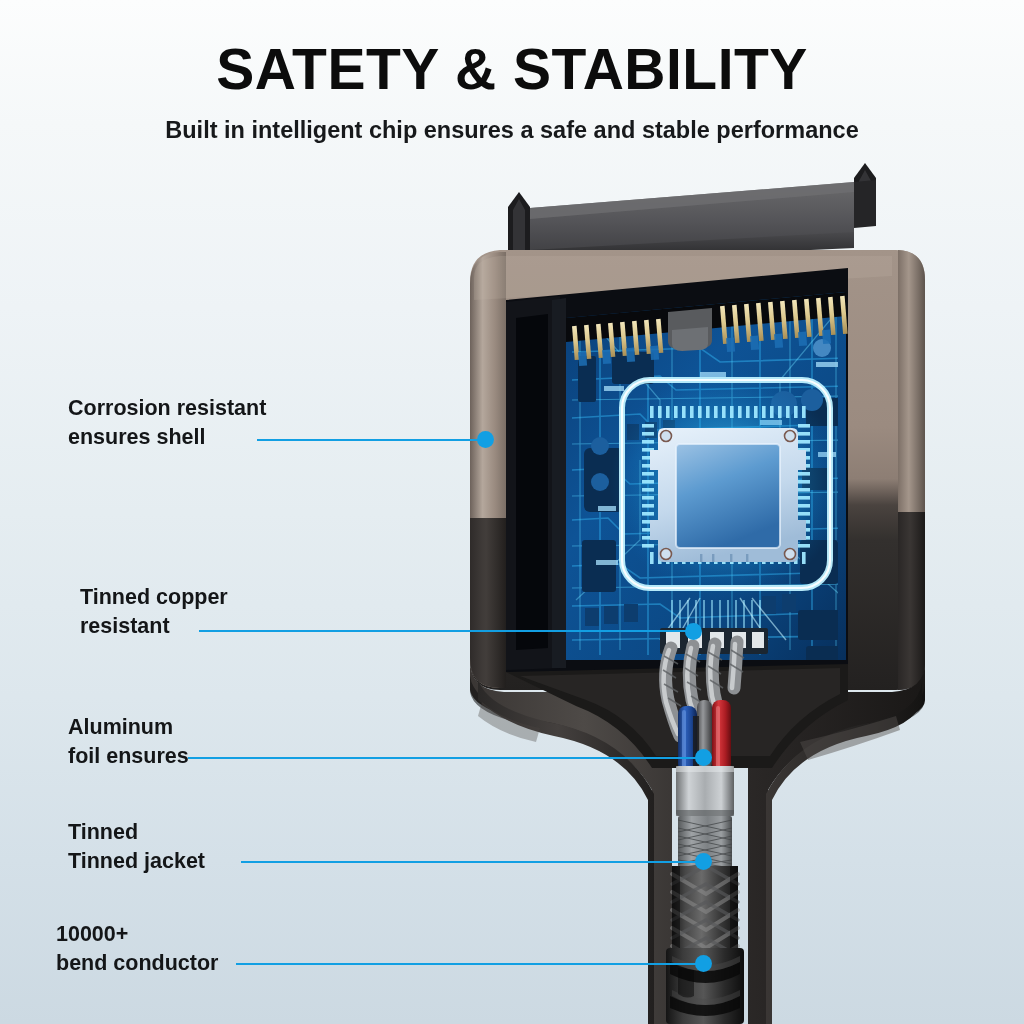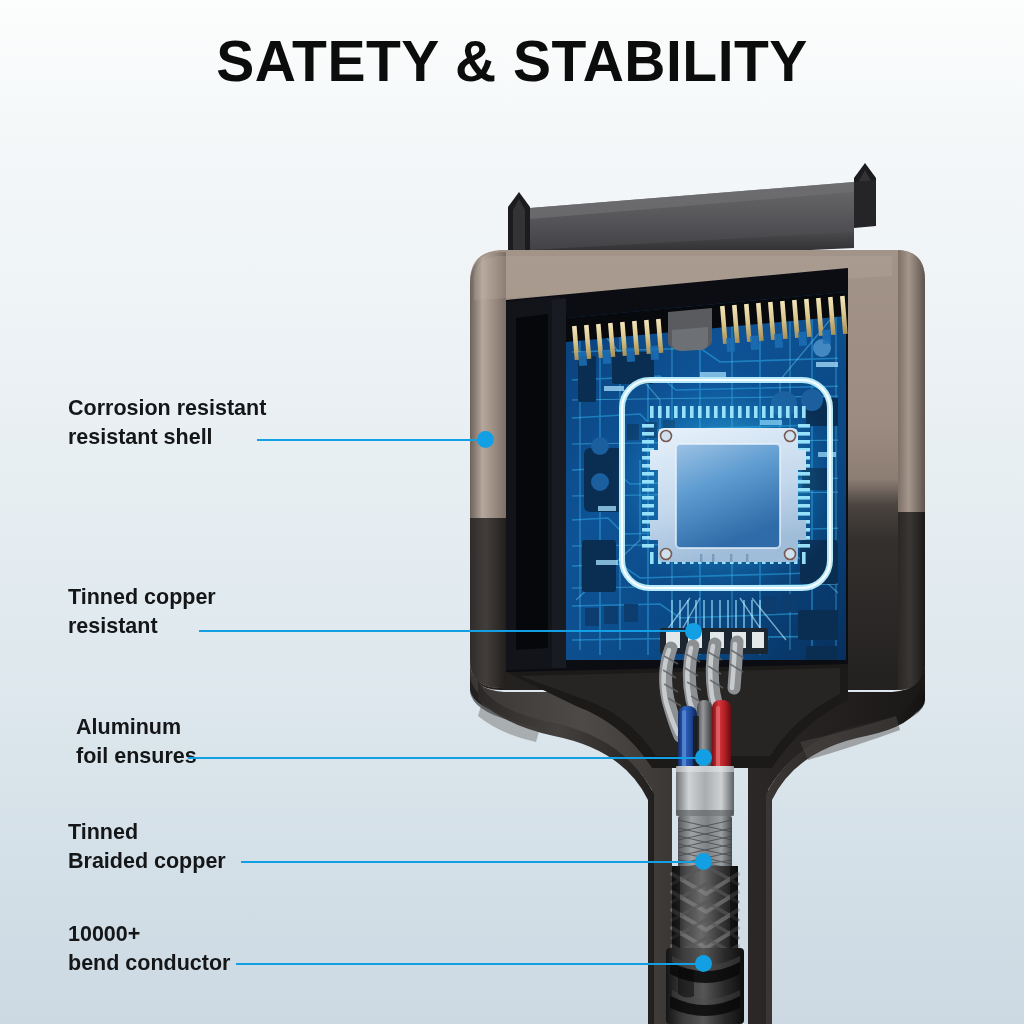--- a/index.html
+++ b/index.html
@@ -19,21 +19,21 @@
         #eef3f6 30%,
         #e5edf1 50%,
         #dde7ed 68%,
         #d4e0e8 84%,
         #ccd9e2 100%);
   }
 
   
   #header {
     position: absolute;
-    top: 8px; left: 0; right: 0;
+    top: 16px; left: 0; right: 0;
     text-align: center;
     padding-top: 24px;
   }
   #title {
     font-size: 57px;
     font-weight: 700;
     color: #0c0c0c;
     letter-spacing: 0.5px;
     line-height: 1.05;
     margin: 0;
@@ -83,20 +83,21 @@
     background: #129fe3;
   }
 </style>
 </head>
 <body>
 
 <div id="page">
 
   <div id="header">
     <h1 id="title">SATETY &amp; STABILITY</h1>
+    <p id="subtitle">Built in intelligent chip ensures a safe and stable performance</p>
   </div>
 
   <svg id="product" viewBox="0 0 1024 1024" xmlns="http://www.w3.org/2000/svg">
     <defs>
 
       <linearGradient id="gShellV" x1="0" y1="0" x2="0" y2="1">
         <stop offset="0%" stop-color="#a39489"></stop>
         <stop offset="40%" stop-color="#9b8b80"></stop>
         <stop offset="52%" stop-color="#8d7e74"></stop>
         <stop offset="58%" stop-color="#4a433f"></stop>
@@ -667,55 +668,55 @@
         <path d="M678,968 L678,994 Q686,1000 694,996 L694,970 Z" fill="#060606" opacity="0.5"></path>
       </g>
     </g>
   </svg>
 
   <div id="callouts">
 
     <div class="callout">
       <div class="callout-text" style="left:68px; top:394px;">
         <span>Corrosion resistant</span><br>
-        <span>resistant shell</span>
+        <span>ensures shell</span>
       </div>
       <div class="callout-line" style="left:257px; top:439px; width:228px;"></div>
       <div class="callout-dot" style="left:477px; top:431px;"></div>
     </div>
 
     <div class="callout">
-      <div class="callout-text" style="left:68px; top:583px;">
+      <div class="callout-text" style="left:80px; top:583px;">
         <span>Tinned copper</span><br>
         <span>resistant</span>
       </div>
       <div class="callout-line" style="left:199px; top:630px; width:494px;"></div>
       <div class="callout-dot" style="left:685px; top:623px;"></div>
     </div>
 
     <div class="callout">
-      <div class="callout-text" style="left:76px; top:713px;">
+      <div class="callout-text" style="left:68px; top:713px;">
         <span>Aluminum</span><br>
         <span>foil ensures</span>
       </div>
       <div class="callout-line" style="left:188px; top:757px; width:515px;"></div>
       <div class="callout-dot" style="left:695px; top:749px;"></div>
     </div>
 
     <div class="callout">
       <div class="callout-text" style="left:68px; top:818px;">
         <span>Tinned</span><br>
-        <span>Braided copper</span>
+        <span>Tinned jacket</span>
       </div>
       <div class="callout-line" style="left:241px; top:861px; width:462px;"></div>
       <div class="callout-dot" style="left:695px; top:853px;"></div>
     </div>
 
     <div class="callout">
-      <div class="callout-text" style="left:68px; top:920px;">
+      <div class="callout-text" style="left:56px; top:920px;">
         <span>10000+</span><br>
         <span>bend conductor</span>
       </div>
       <div class="callout-line" style="left:236px; top:963px; width:467px;"></div>
       <div class="callout-dot" style="left:695px; top:955px;"></div>
     </div>
 
   </div>
 
 </div>

